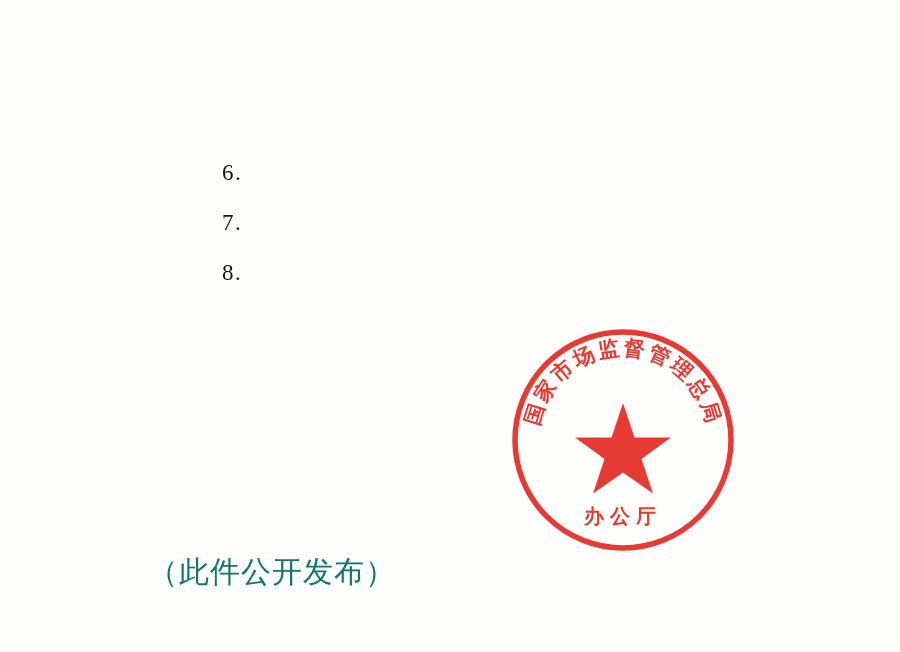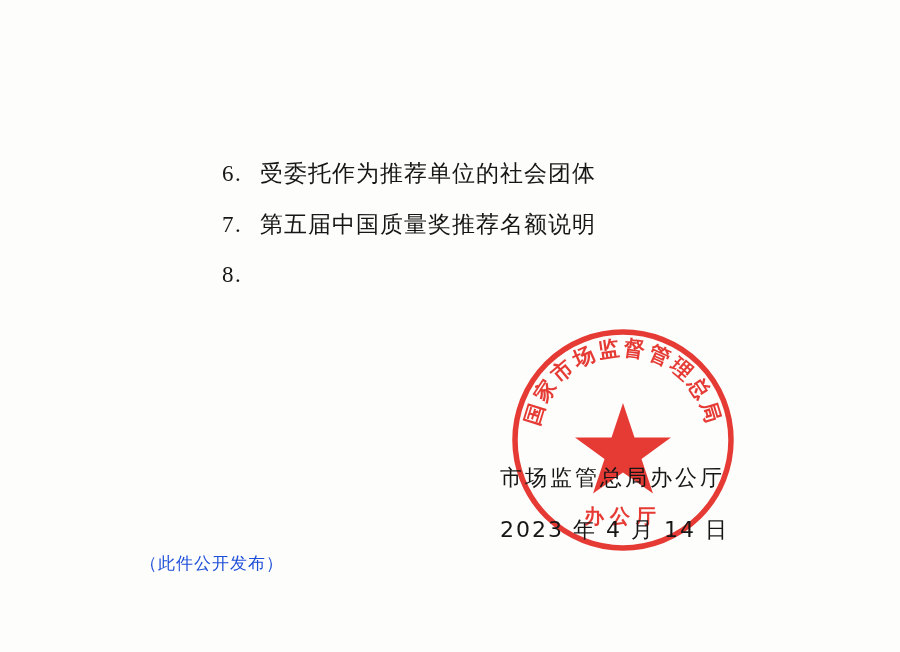--- a/index.html
+++ b/index.html
@@ -108,44 +108,42 @@
     fill: #e32119;
     font-family: "DejaVu Sans", sans-serif;
     font-size: 20px;
     letter-spacing: 6px;
     font-weight: bold;
   }
 
   
   .footer-note {
     position: absolute;
-    left: 140px;
+    left: 148px;
     top: 552px;
     font-family: "DejaVu Sans", sans-serif;
-    font-size: 17px;
+    font-size: 30px;
     letter-spacing: 1px;
-    color: #1d4ed8;
+    color: #0f766e;
     white-space: nowrap;
   }
 </style>
 </head>
 <body>
 
 <div class="page">
 
   <div class="attachment-list">
 
     <div class="attachment-item">
       <span class="attachment-num">6.</span>
-      <span class="attachment-text">受委托作为推荐单位的社会团体</span>
     </div>
 
     <div class="attachment-item">
       <span class="attachment-num">7.</span>
-      <span class="attachment-text">第五届中国质量奖推荐名额说明</span>
     </div>
 
     <div class="attachment-item">
       <span class="attachment-num">8.</span>
     </div>
 
   </div>
 
   <div class="seal">
     <svg viewBox="0 0 230 230" xmlns="http://www.w3.org/2000/svg">
@@ -155,20 +153,16 @@
       </defs>
       <circle class="seal-ring" cx="115" cy="115" r="108"></circle>
       <text class="seal-arc-text">
         <textPath href="#arcPath" startOffset="50%" text-anchor="middle">国家市场监督管理总局</textPath>
       </text>
       <polygon class="seal-star" points="115,78 126.5,112.5 163,112.5 133.5,134 145,168.5 115,147.5 85,168.5 96.5,134 67,112.5 103.5,112.5"></polygon>
       <text class="seal-bottom-text" x="115" y="198" text-anchor="middle">办公厅</text>
     </svg>
   </div>
 
-  <div class="signature-block">
-    <div class="signature-line">市场监管总局办公厅</div>
-    <div class="signature-date">2023 年 4 月 14 日</div>
-  </div>
 
   <div class="footer-note">（此件公开发布）</div>
 
 </div>
 
 </body></html>

